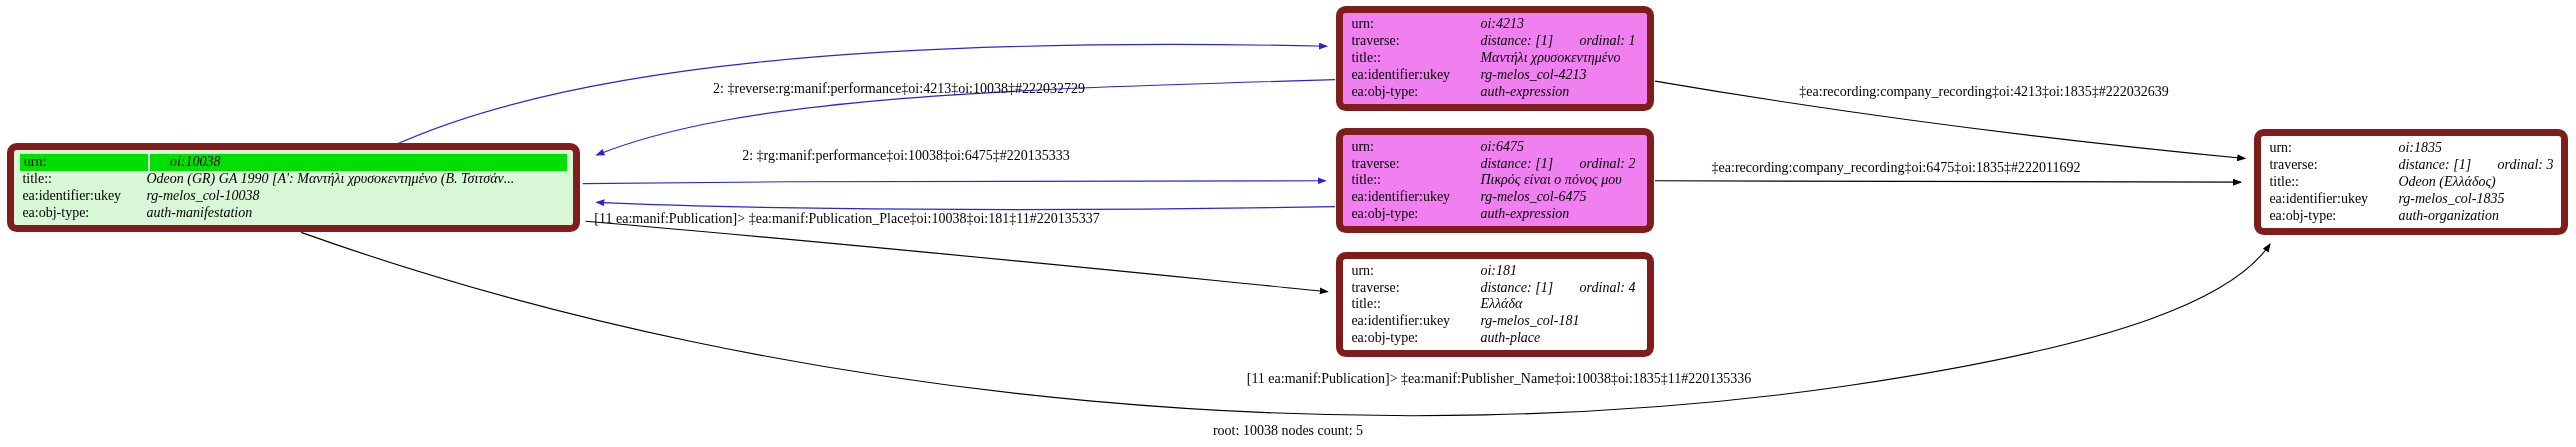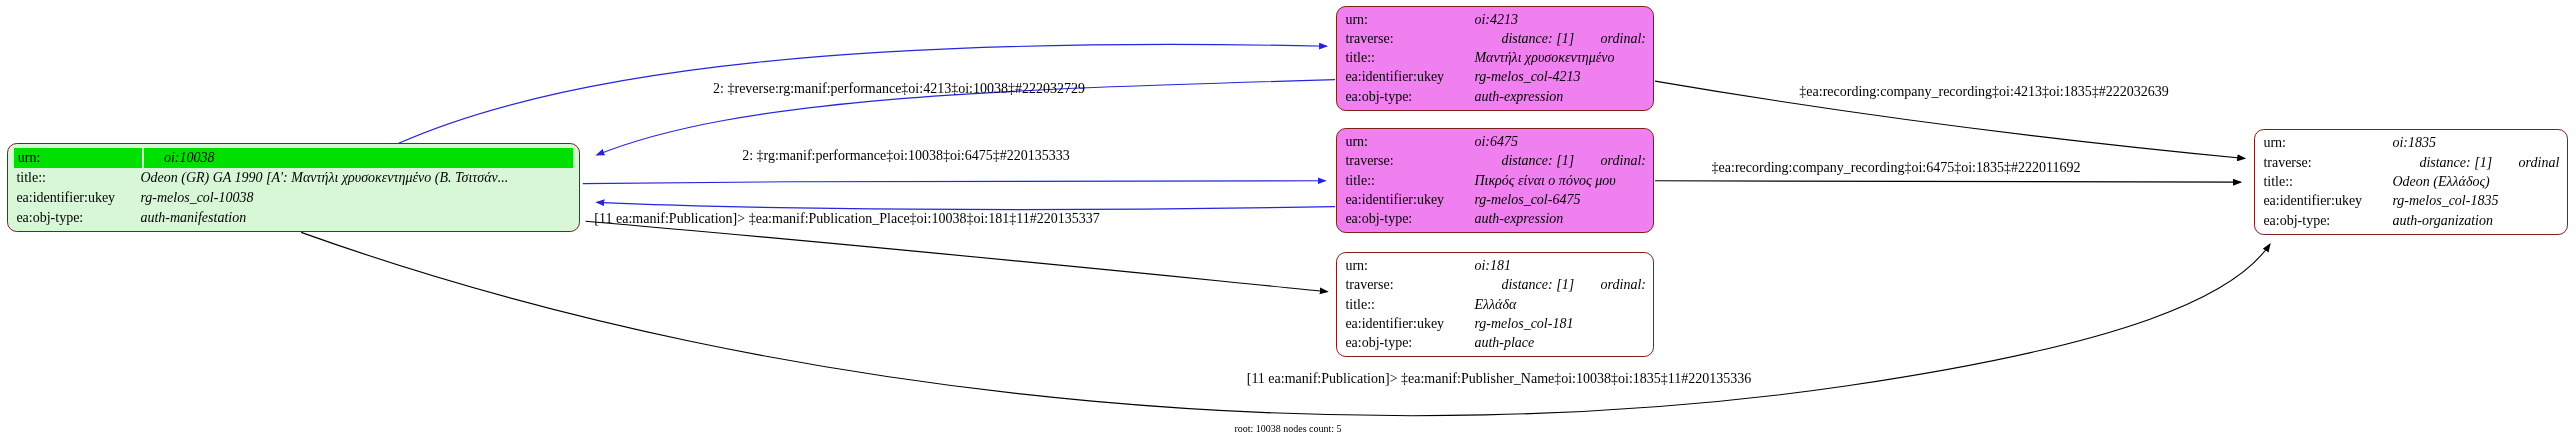--- a/index.html
+++ b/index.html
@@ -7,55 +7,55 @@
     position:relative;
     width:2576px;height:448px;
     background:#ffffff;
     font-family:"Liberation Serif","DejaVu Serif",serif;
     color:#000;
     overflow:hidden;
   }
   svg.edges{position:absolute;left:0;top:0;}
   .node{
     position:absolute;
-    border:1px solid #7f1d1d;
+    border:7px solid #7f1d1d;
     border-radius:9.8px;
     box-sizing:border-box;
     display:flex;
     flex-direction:column;
     justify-content:center;
     padding:3.5px 2.8px;
     font-size:14px;
     line-height:1.0;
   }
   .node .row{
     display:flex;
     align-items:center;
     flex:1;
     padding:0 5.6px;
   }
   .node .k{flex:0 0 129px;white-space:nowrap;}
   .node.root .k{flex:0 0 124px;}
   .node .v{flex:1;white-space:nowrap;overflow:hidden;font-style:italic;}
-  .node .v.trav{display:flex;gap:26.5px;margin-left:27px;}
+  .node .v.trav{display:flex;gap:26.5px;}
   .node.root .row.hl{padding:0 2.8px;}
   .node.root .row.hl .k{background:#00e000;padding-left:4.2px;margin-right:2.1px;height:100%;display:flex;align-items:center;}
   .node.root .row.hl .v{background:#00e000;padding-left:20px;height:100%;display:flex;align-items:center;}
   .edge-label{
     position:absolute;
     transform:translateX(-50%);
     white-space:nowrap;
     font-size:14px;
     color:#000;
   }
   .footer-label{
     position:absolute;
     transform:translateX(-50%);
     white-space:nowrap;
-    font-size:10px;
+    font-size:14px;
     color:#000;
   }
 </style>
 </head>
 <body>
 
 <div id="canvas">
 
   <svg class="edges" width="2576" height="448" viewBox="0 0 3695 642">
     <defs>

